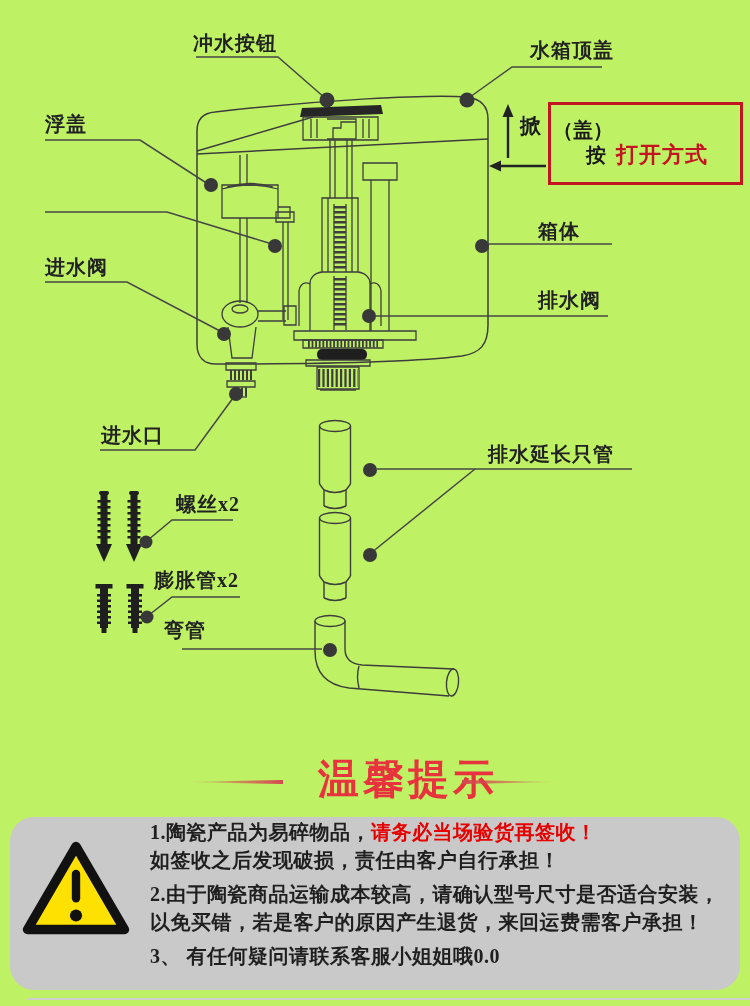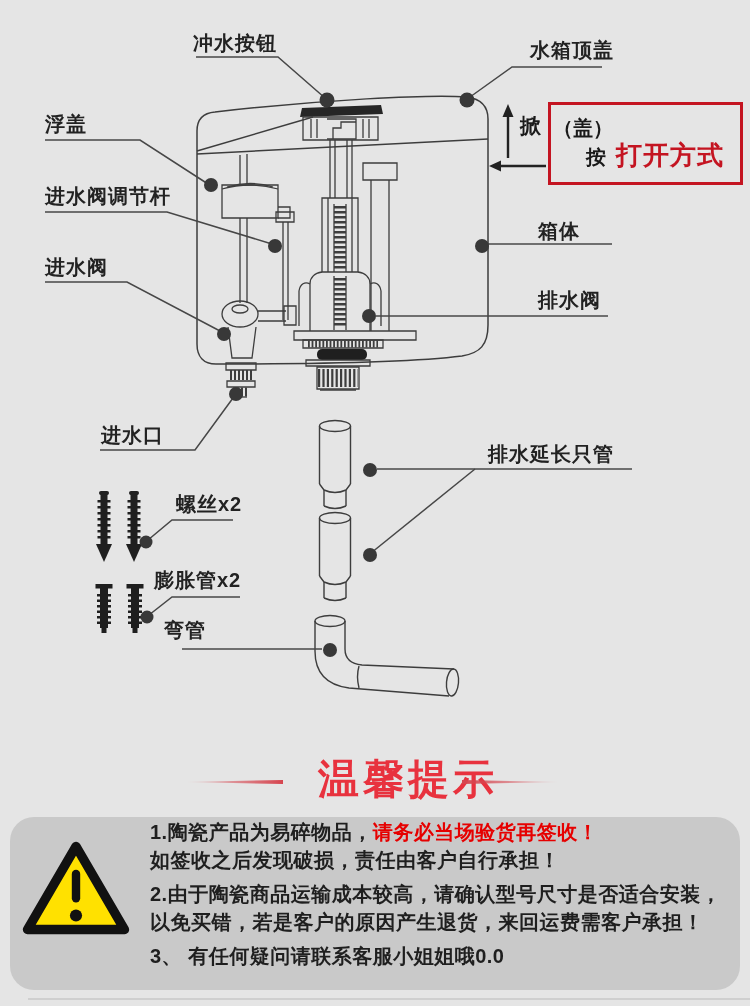--- a/index.html
+++ b/index.html
@@ -1,26 +1,26 @@
 <!DOCTYPE html>
 <html><head>
 <meta charset="utf-8">
 <style>
   html,body{margin:0;padding:0;background:#fff;}
-  .page{position:relative;width:750px;height:1006px;background:#e5e5e5;overflow:hidden;
-        font-family:Liberation Sans, sans-serif;}
+  .page{position:relative;width:750px;height:1006px;background:#bef264;overflow:hidden;
+        font-family:Liberation Serif, serif;}
   .diagram-svg{position:absolute;left:0;top:0;}
   .lbl{position:absolute;font-size:20px;font-weight:600;color:#222;letter-spacing:1px;white-space:nowrap;}
   .lift-char{position:absolute;left:520px;top:112px;font-size:21px;font-weight:600;color:#1a1a1a;}
   .open-box{position:absolute;left:548px;top:102px;width:195px;height:83px;border:3px solid #c41421;
             box-sizing:border-box;display:flex;flex-direction:column;justify-content:center;padding:1px 2px;}
   .open-row{display:flex;align-items:baseline;white-space:nowrap;line-height:1.1;}
   .open-black{color:#1a1a1a;font-size:20px;font-weight:600;}
   .open-red-big{color:#c41421;font-size:30px;font-weight:800;letter-spacing:1px;}
-  .open-red{color:#c41421;font-size:26px;font-weight:700;letter-spacing:1px;}
+  .open-red{color:#c41421;font-size:22px;font-weight:700;letter-spacing:1px;}
   .open-row2{margin-left:33px;margin-top:2px;}
   .open-row2 .open-red{margin-left:10px;}
   .tips-title{position:absolute;left:0;top:752px;width:720px;text-align:center;margin:0;
               font-size:41px;font-weight:800;color:#e8323e;letter-spacing:4px;padding-left:48px;}
   .deco{position:absolute;top:780px;height:4px;width:97px;}
   .deco-left{left:186px;background:linear-gradient(to left,#d6454f,rgba(214,69,79,0.08));
              clip-path:polygon(0 50%,100% 0,100% 100%);}
   .deco-right{left:462px;background:linear-gradient(to right,#d6454f,rgba(214,69,79,0.08));
               clip-path:polygon(0 0,100% 50%,0 100%);}
   .tips-panel{position:absolute;left:10px;top:817px;width:730px;height:173px;background:#c9c9c9;border-radius:24px;}
@@ -197,21 +197,20 @@
     </g>
     <g stroke="#222" stroke-width="2.4" fill="#222">
       <line x1="546" y1="166" x2="499" y2="166"></line>
       <polygon points="489,166 501,160.5 501,171.5" stroke="none"></polygon>
     </g>
   </svg>
 
   <div class="lbl" style="left:193px;top:30px;">冲水按钮</div>
   <div class="lbl" style="left:510px;top:37px;margin-left:20px;">水箱顶盖</div>
   <div class="lbl" style="left:45px;top:111px;">浮盖</div>
-  <div class="lbl" style="left:45px;top:183px;">进水阀调节杆</div>
   <div class="lbl" style="left:45px;top:254px;">进水阀</div>
   <div class="lbl" style="left:101px;top:422px;">进水口</div>
   <div class="lbl" style="left:538px;top:218px;">箱体</div>
   <div class="lbl" style="left:538px;top:287px;">排水阀</div>
   <div class="lbl" style="left:488px;top:441px;">排水延长只管</div>
   <div class="lbl" style="left:176px;top:491px;">螺丝x2</div>
   <div class="lbl" style="left:154px;top:567px;">膨胀管x2</div>
   <div class="lbl" style="left:164px;top:617px;">弯管</div>
 
   <div class="lift-char">掀</div>

